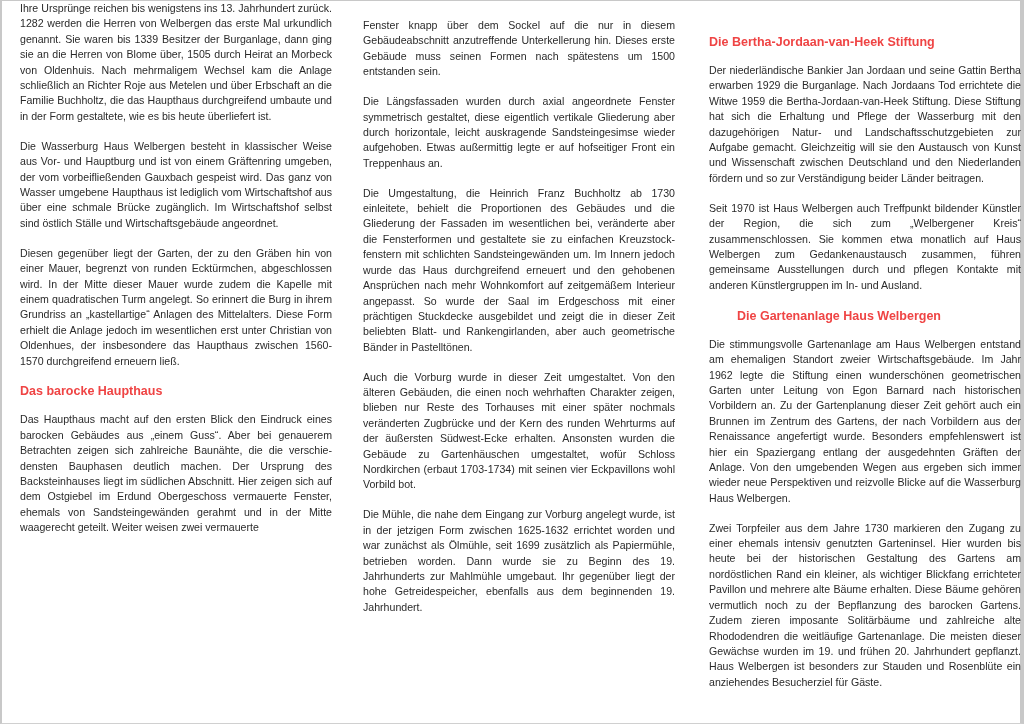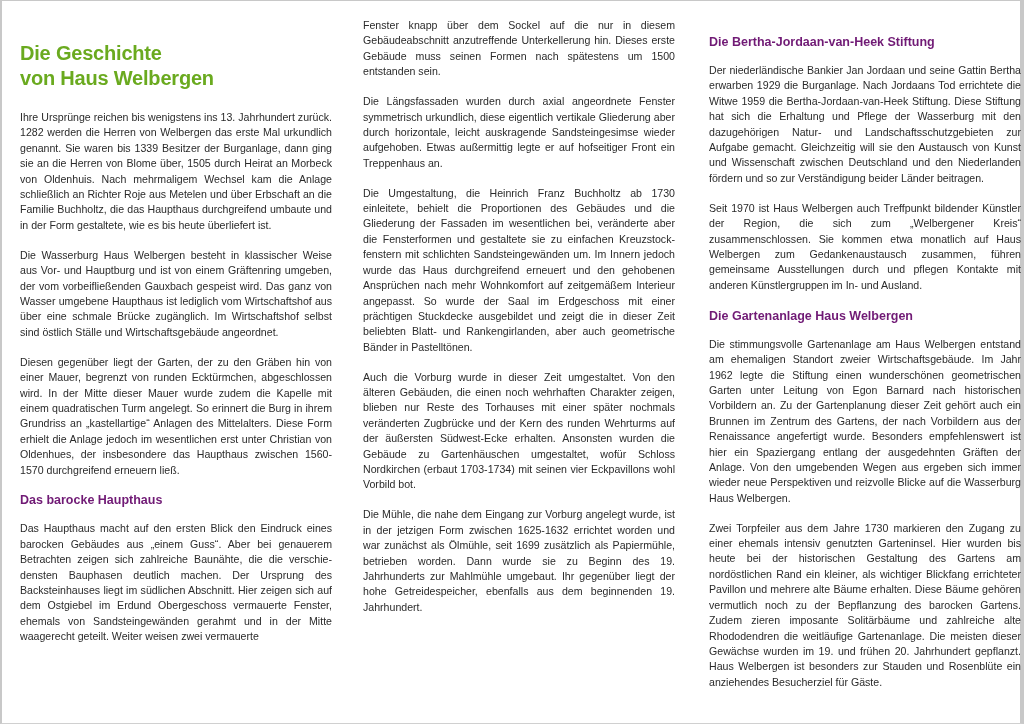--- a/index.html
+++ b/index.html
@@ -32,51 +32,47 @@
       font-size: 20px;
       line-height: 25px;
       font-weight: bold;
       margin: 40px 0 19px 0;
       text-align: left;
       letter-spacing: -0.2px;
     }
     .main-title span { display: block; }
     .sub-title {
       font-family: "Liberation Sans", sans-serif;
-      color: #701a75;
+      color: #ef4444;
       font-size: 12.5px;
       line-height: 16px;
       font-weight: bold;
       margin: 0 0 13px 0;
       text-align: left;
     }
     .col-1 .sub-title { margin-top: 4px; }
-    .col-3 .sub-title.second { margin-top: 4px; }
+    .col-3 .sub-title.second { margin-top: 4px; margin-left: 28px; }
     .col-2 p:first-child { margin-top: 0; }
   </style>
 </head>
 <body>
 
 <div class="page">
 
   <div class="col col-1">
-    <h1 class="main-title">
-      <span>Die Geschichte</span>
-      <span>von Haus Welbergen</span>
-    </h1>
     <p>Ihre Ursprünge reichen bis wenigstens ins 13. Jahrhundert zurück. 1282 werden die Herren von Welbergen das erste Mal urkundlich genannt. Sie waren bis 1339 Besitzer der Burg­anlage, dann ging sie an die Herren von Blome über, 1505 durch Heirat an Morbeck von Oldenhuis. Nach mehrmaligem Wechsel kam die Anlage schließlich an Richter Roje aus Metelen und über Erbschaft an die Familie Buchholtz, die das Haupthaus durchgreifend umbaute und in der Form gestaltete, wie es bis heute überliefert ist.</p>
     <p>Die Wasserburg Haus Welbergen besteht in klassischer Weise aus Vor- und Hauptburg und ist von einem Gräftenring um­geben, der vom vorbeifließenden Gauxbach gespeist wird. Das ganz von Wasser umgebene Haupthaus ist lediglich vom Wirtschaftshof aus über eine schmale Brücke zugänglich. Im Wirtschaftshof selbst sind östlich Ställe und Wirtschafts­gebäude angeordnet.</p>
     <p>Diesen gegenüber liegt der Garten, der zu den Gräben hin von einer Mauer, begrenzt von runden Ecktürmchen, abge­schlossen wird. In der Mitte dieser Mauer wurde zudem die Kapelle mit einem quadratischen Turm angelegt. So erinnert die Burg in ihrem Grundriss an „kastellartige“ Anlagen des Mit­telalters. Diese Form erhielt die Anlage jedoch im wesentlichen erst unter Christian von Oldenhues, der insbesondere das Haupthaus zwischen 1560-1570 durchgreifend erneuern ließ.</p>
     <h2 class="sub-title">Das barocke Haupthaus</h2>
     <p>Das Haupthaus macht auf den ersten Blick den Eindruck eines barocken Gebäudes aus „einem Guss“. Aber bei genauerem Betrachten zeigen sich zahlreiche Baunähte, die die verschie­densten Bauphasen deutlich machen. Der Ursprung des Backsteinhauses liegt im südlichen Abschnitt. Hier zeigen sich auf dem Ostgiebel im Erdund Obergeschoss vermauerte Fenster, ehemals von Sandsteingewänden gerahmt und in der Mitte waagerecht geteilt. Weiter weisen zwei vermauerte</p>
   </div>
 
   <div class="col col-2">
     <p>Fenster knapp über dem Sockel auf die nur in diesem Gebäudeabschnitt anzutreffende Unterkellerung hin. Dieses erste Gebäude muss seinen Formen nach spätestens um 1500 entstanden sein.</p>
-    <p>Die Längsfassaden wurden durch axial angeordnete Fenster symmetrisch urkundlich, diese eigentlich vertikale Gliederung aber durch horizontale, leicht auskragende Sandsteingesimse wieder aufgehoben. Etwas außermittig legte er auf hofseitiger Front ein Treppenhaus an.</p>
+    <p>Die Längsfassaden wurden durch axial angeordnete Fenster symmetrisch gestaltet, diese eigentlich vertikale Gliederung aber durch horizontale, leicht auskragende Sandsteingesimse wieder aufgehoben. Etwas außermittig legte er auf hofseitiger Front ein Treppenhaus an.</p>
     <p>Die Umgestaltung, die Heinrich Franz Buchholtz ab 1730 einleitete, behielt die Proportionen des Gebäudes und die Gliederung der Fassaden im wesentlichen bei, veränderte aber die Fensterformen und gestaltete sie zu einfachen Kreuzstock­fenstern mit schlichten Sandsteingewänden um. Im Innern jedoch wurde das Haus durchgreifend erneuert und den gehobenen Ansprüchen nach mehr Wohnkomfort auf zeitge­mäßem Interieur angepasst. So wurde der Saal im Erdgeschoss mit einer prächtigen Stuckdecke ausgebildet und zeigt die in dieser Zeit beliebten Blatt- und Rankengirlanden, aber auch geometrische Bänder in Pastelltönen.</p>
     <p>Auch die Vorburg wurde in dieser Zeit umgestaltet. Von den älteren Gebäuden, die einen noch wehrhaften Charakter zeigen, blieben nur Reste des Torhauses mit einer später nochmals veränderten Zugbrücke und der Kern des runden Wehrturms auf der äußersten Südwest-Ecke erhalten. Ansonsten wurden die Gebäude zu Gartenhäuschen umgestaltet, wofür Schloss Nordkirchen (erbaut 1703-1734) mit seinen vier Eckpavillons wohl Vorbild bot.</p>
     <p>Die Mühle, die nahe dem Eingang zur Vorburg angelegt wurde, ist in der jetzigen Form zwischen 1625-1632 errichtet worden und war zunächst als Ölmühle, seit 1699 zusätzlich als Papiermühle, betrieben worden. Dann wurde sie zu Beginn des 19. Jahrhunderts zur Mahlmühle umgebaut. Ihr gegenüber liegt der hohe Getreidespeicher, ebenfalls aus dem beginnenden 19. Jahrhundert.</p>
   </div>
 
   <div class="col col-3">
     <h2 class="sub-title">Die Bertha-Jordaan-van-Heek Stiftung</h2>
     <p>Der niederländische Bankier Jan Jordaan und seine Gattin Bertha erwarben 1929 die Burganlage. Nach Jordaans Tod errichtete die Witwe 1959 die Bertha-Jordaan-van-Heek Stiftung. Diese Stiftung hat sich die Erhaltung und Pflege der Wasserburg mit den dazugehörigen Natur- und Landschafts­schutzgebieten zur Aufgabe gemacht. Gleichzeitig will sie den Austausch von Kunst und Wissenschaft zwischen Deutschland und den Niederlanden fördern und so zur Verständigung beider Länder beitragen.</p>
     <p>Seit 1970 ist Haus Welbergen auch Treffpunkt bildender Künstler der Region, die sich zum „Welbergener Kreis“ zusammenschlossen. Sie kommen etwa monatlich auf Haus Welbergen zum Gedankenaustausch zusammen, führen gemeinsame Ausstellungen durch und pflegen Kontakte mit anderen Künstlergruppen im In- und Ausland.</p>
     <h2 class="sub-title second">Die Gartenanlage Haus Welbergen</h2>

